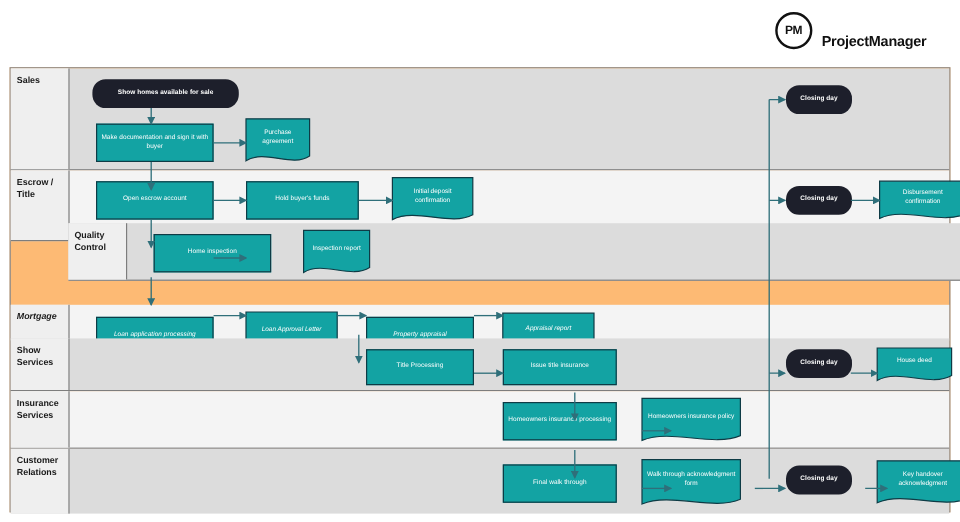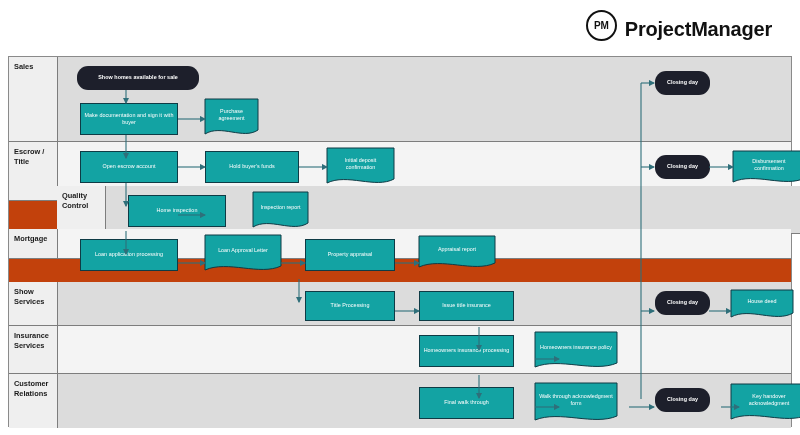--- a/index.html
+++ b/index.html
@@ -7,25 +7,25 @@
        font-family:"Liberation Sans",sans-serif;color:#111;}
 
   
   #header{position:absolute;left:0;top:0;width:800px;height:48px;}
   #doc-title{position:absolute;left:0;top:14px;width:800px;text-align:center;
              font-size:14.5px;font-weight:bold;letter-spacing:.1px;color:#111;}
   #brand{position:absolute;right:28px;top:10px;display:flex;align-items:flex-end;gap:8px;}
   #brand-mark{width:27px;height:27px;border:2.6px solid #111;border-radius:50%;
               display:flex;align-items:center;justify-content:center;
               font-size:10px;font-weight:bold;letter-spacing:-.3px;color:#111;}
-  #brand-name{font-size:20px;font-weight:bold;color:#111;letter-spacing:-.2px;}
+  #brand-name{font-size:12px;font-weight:bold;color:#111;letter-spacing:-.2px;}
 
   
   #diagram{position:absolute;left:8px;top:56px;width:784px;height:371px;
-           border:1px solid #8a8a8a;background:#c2410c;box-sizing:border-box;}
+           border:1px solid #8a8a8a;background:#fdba74;box-sizing:border-box;}
   #lanes{position:absolute;left:0;top:0;width:100%;height:100%;}
 
   .lane{position:absolute;left:0;width:100%;box-sizing:border-box;
         border-bottom:1px solid #7d7d7d;}
   .lane.last{border-bottom:none;}
   .lane.shade{background:#dcdcdc;}
   .lane.plain{background:#f4f4f4;}
   .lane-label{position:absolute;left:0;top:0;width:49px;height:100%;
               background:#efefef;border-right:1px solid #7d7d7d;box-sizing:border-box;
               padding:5px 0 0 5px;font-size:7.4px;font-weight:bold;line-height:1.35;
@@ -113,21 +113,21 @@
             <span>Home inspection</span>
           </div>
           <div class="doc-wrap" style="left: 147px; top: 6px; width: 55px; height: 38px;">
             <svg width="55" height="38" viewBox="0 0 55 38" preserveAspectRatio="none">
               <path d="M0,0 L55,0 L55,31 C39.6,41 16.5,25 0,35 Z" fill="#13a3a3" stroke="#0e3b45" stroke-width="1"></path>
             </svg>
             <div class="doc-label">Inspection report</div>
           </div>
         </div>
       </div>
-      <div class="lane plain" style="top: 172px; height: 30px;">
+      <div class="lane plain" style="top: 197px; height: 30px; font-style: italic;">
         <div class="lane-label">Mortgage</div>
         <div class="lane-body">
           <div class="node process" style="left: 22px; top: 10px; width: 98px; height: 32px;">
             <span>Loan application processing</span>
           </div>
           <div class="doc-wrap" style="left: 147px; top: 6px; width: 76px; height: 38px;">
             <svg width="76" height="38" viewBox="0 0 76 38" preserveAspectRatio="none">
               <path d="M0,0 L76,0 L76,31 C54.72,41 22.8,25 0,35 Z" fill="#13a3a3" stroke="#0e3b45" stroke-width="1"></path>
             </svg>
             <div class="doc-label">Loan Approval Letter</div>

